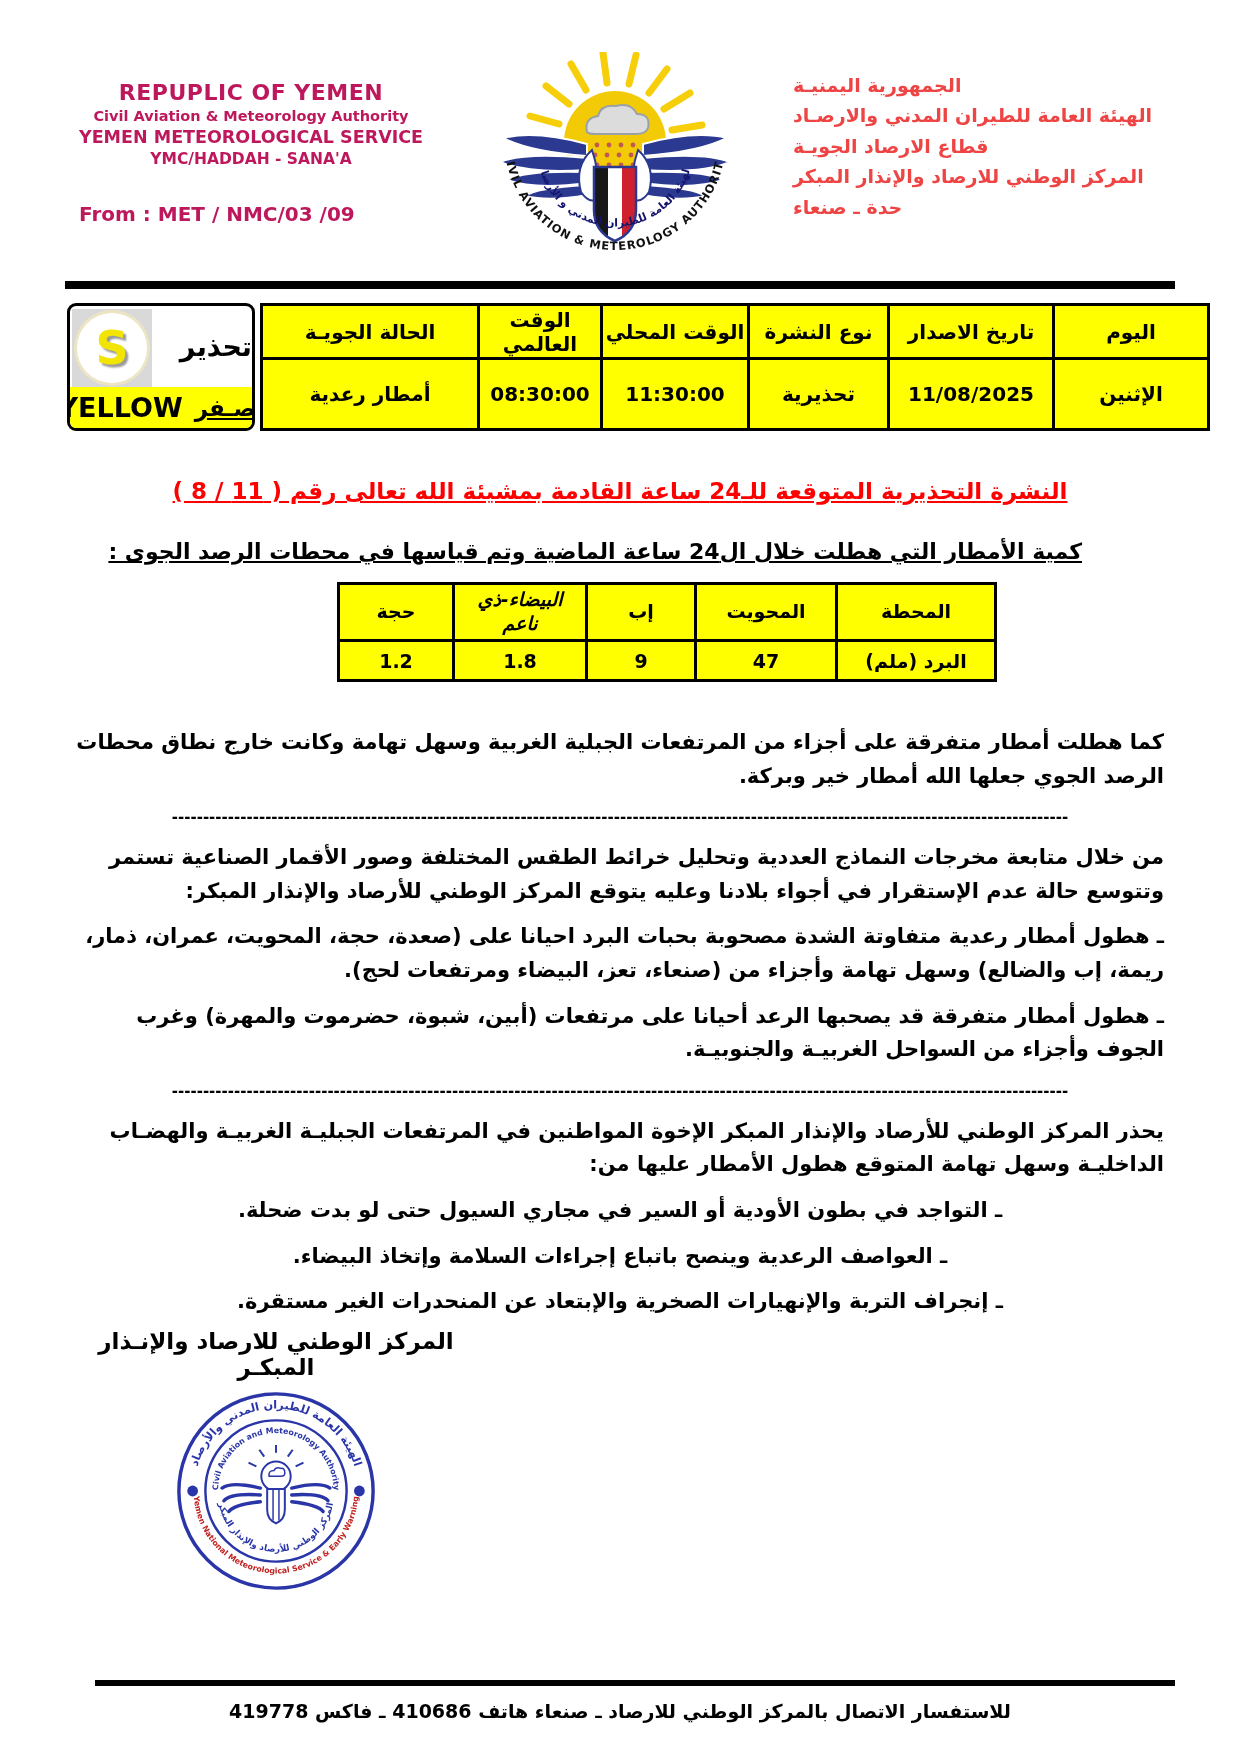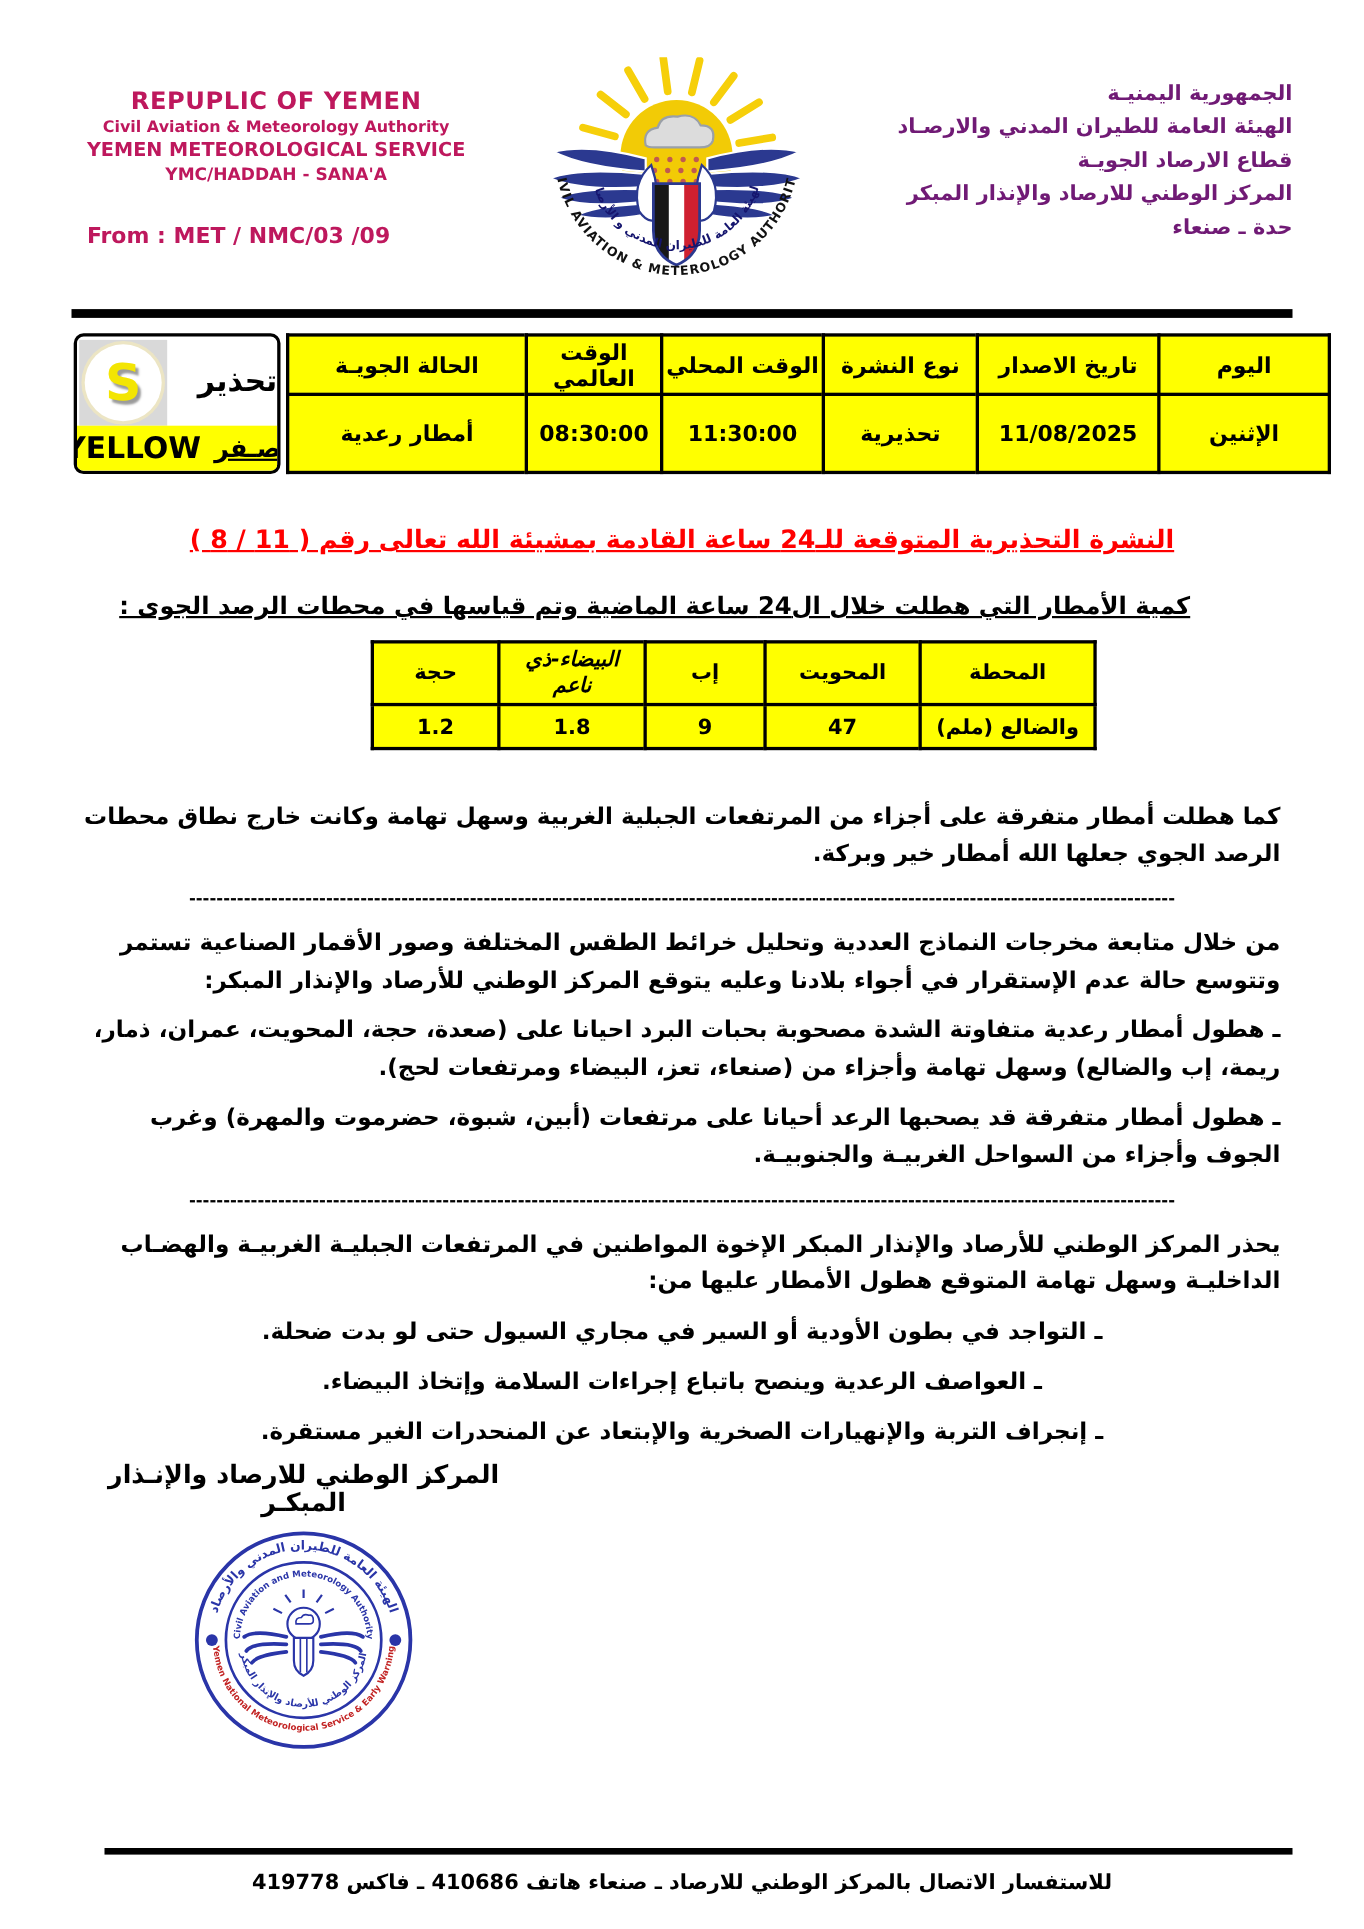--- a/index.html
+++ b/index.html
@@ -8,21 +8,21 @@
 
   
   .header{position:absolute;top:52px;left:65px;right:65px;display:flex;}
   .hdr-left{width:372px;color:#be185d;text-align:center;font-weight:bold;}
   .hdr-left .l1{font-size:22px;letter-spacing:.5px;margin-top:28px;}
   .hdr-left .l2{font-size:14.5px;margin-top:3px;}
   .hdr-left .l3{font-size:17.5px;margin-top:3px;}
   .hdr-left .l4{font-size:15.5px;margin-top:3px;}
   .hdr-left .from{font-size:20px;text-align:left;margin-top:34px;padding-left:14px;}
   .hdr-center{flex:1;display:flex;justify-content:center;align-items:flex-start;}
-  .hdr-right{width:382px;color:#701a75;font-weight:bold;font-size:19px;text-align:right;
+  .hdr-right{width:382px;color:#ef4444;font-weight:bold;font-size:19px;text-align:left;
              direction:rtl;line-height:1.6;margin-top:18px;}
 
   .rule-top{position:absolute;top:281px;left:65px;width:1110px;height:8px;background:#000;}
 
   
   .info-wrap{position:absolute;top:303px;left:67px;display:flex;gap:5px;align-items:stretch;}
   .warn-box{width:188px;height:128px;border:3px solid #000;border-radius:9px;background:#fff;
             overflow:hidden;display:flex;flex-direction:column;box-sizing:border-box;}
   .warn-top{flex:1;display:flex;align-items:center;}
   .s-badge{width:80px;height:78px;background:#d9d9d9;margin:2px 0 0 2px;display:flex;align-items:center;justify-content:center;}
@@ -226,21 +226,21 @@
   <table class="rain-table" dir="rtl">
     <tbody>
         <tr>
       <th class="rc-station">المحطة</th>
       <th class="rc-1">المحويت</th>
       <th class="rc-2">إب</th>
       <th class="rc-3">البيضاء-ذي ناعم</th>
       <th class="rc-4">حجة</th>
     </tr>
     <tr>
-      <td>والضالع (ملم)</td>
+      <td>البرد (ملم)</td>
       <td>47</td>
       <td>9</td>
       <td>1.8</td>
       <td>1.2</td>
     </tr>
   </tbody>
     </table>
 
   <div class="body-text">
     <p class="para">كما هطلت أمطار متفرقة على أجزاء من المرتفعات الجبلية الغربية وسهل تهامة وكانت خارج نطاق محطات الرصد الجوي جعلها الله أمطار خير وبركة.</p>

